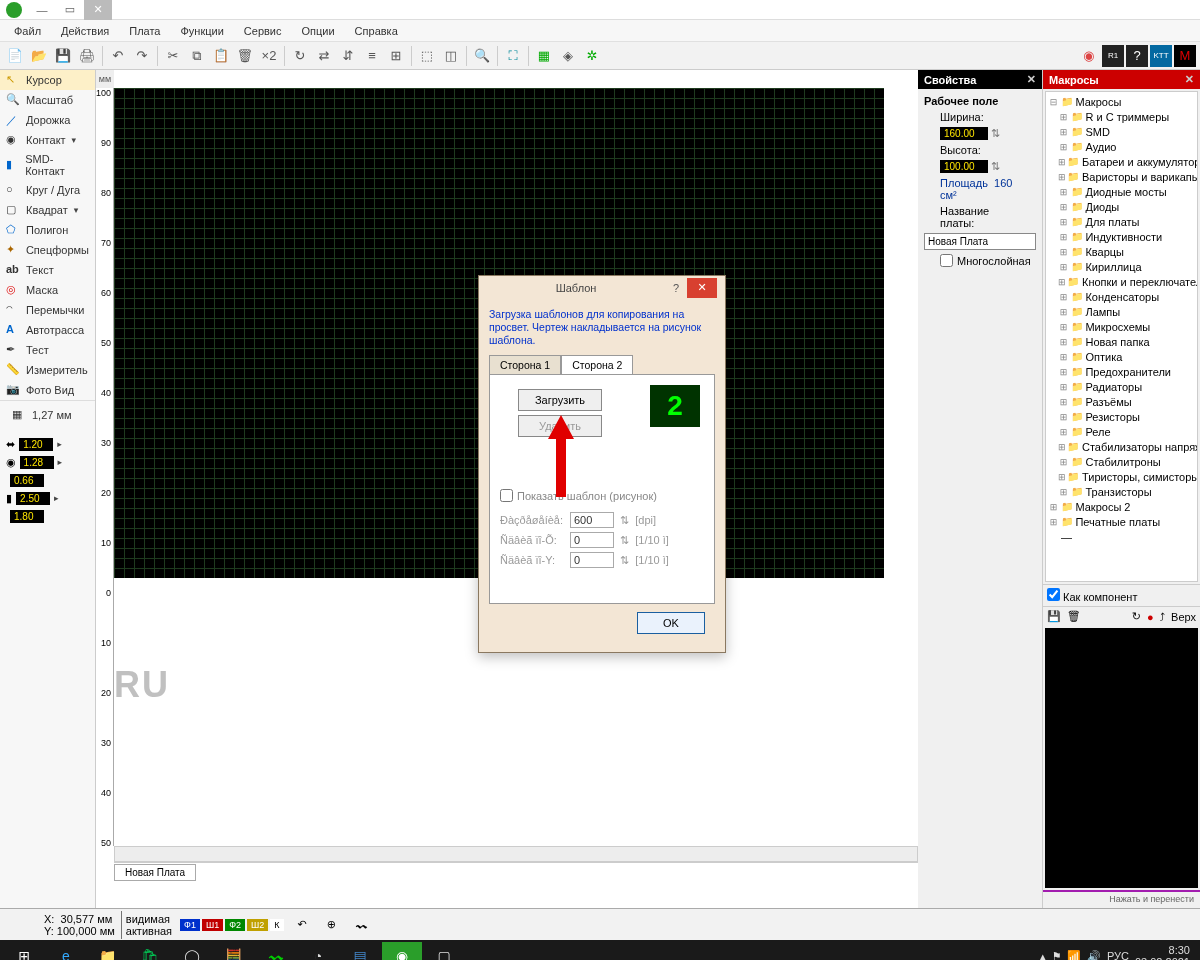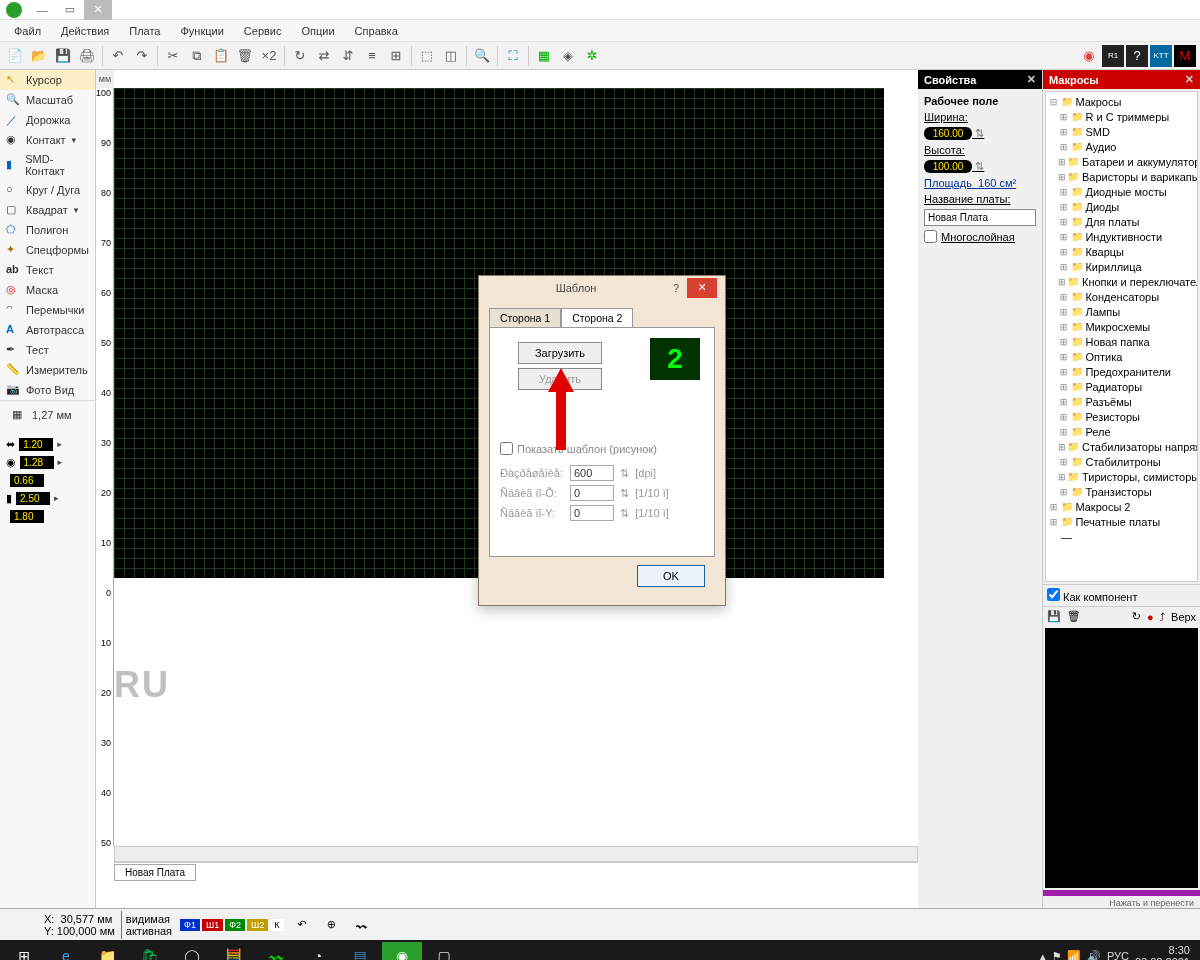--- a/index.html
+++ b/index.html
@@ -47,37 +47,37 @@
 .scroll-h { height:16px; background:#ededed; border:1px solid #ccc; position:absolute; left:18px; right:0; bottom:46px; }
 .layer-tabs { position:absolute; left:18px; right:0; bottom:26px; height:20px; display:flex; align-items:center; border-top:1px solid #ccc; }
 .layer-tab { border:1px solid #aaa; padding:2px 10px; background:#fff; font-size:10px; }
 
 
 .props { width: 124px; background:#f0f0f0; display:flex; flex-direction:column; }
 .panel-h { background:#000; color:#fff; padding:3px 6px; display:flex; justify-content:space-between; align-items:center; font-weight:bold; }
 .panel-h .x { color:#ccc; }
 .props-body { padding:6px; font-size:10.5px; color:#000; flex:1; }
 .props-body .sect { font-weight:bold; margin-bottom:4px; }
-.props-body .row { margin:4px 0;text-decoration:underline; }
-.val-box { background:#000; color:#ffe600; display:inline-block; min-width:48px; text-align:center; padding:1px 4px; font-size:10px;border-radius:6px; }
+.props-body .row { margin:4px 16px; }
+.val-box { background:#000; color:#ffe600; display:inline-block; min-width:48px; text-align:left; padding:1px 4px; font-size:10px; }
 .link { color:#003399; }
 .txtfield { width:100%; border:1px solid #888; background:#fff; padding:2px 3px; font-size:10px; }
 .props-body label { display:flex; gap:4px; align-items:center; font-size:10px; }
 
 
 .macros { width: 158px; background:#f0f0f0; border-left:1px solid #ccc; display:flex; flex-direction:column; }
 .macros .panel-h { background:#c00; }
 .tree { flex:1; overflow:auto; background:#fff; border:1px solid #ccc; margin:2px; padding:2px 0; font-size:10px; }
 .tree .node { display:flex; align-items:center; gap:2px; padding:0 2px; height:15px; white-space:nowrap; }
 .tree .node .exp { color:#888; font-size:9px; width:11px; text-align:center; }
 .tree .node .folder { color:#e8c060; font-size:10px; }
 .tree .indent1 { padding-left:12px; }
 .macros-tools { padding:3px 4px; border-top:1px solid #ccc; display:flex; gap:6px; align-items:center; font-size:10px; }
 .macros-preview { height:260px; background:#000; margin:2px; }
-.macros-foot { height:18px; font-size:9px; color:#666; text-align:right; padding:2px 6px; border-top:6px solid #a21caf; }
+.macros-foot { height:18px; font-size:9px; color:#666; text-align:right; padding:2px 6px; border-top:2px solid #a21caf; }
 
 
 .status { height:32px; border-top:1px solid #aaa; display:flex; align-items:center; font-size:10px; background:#f2f2f2; }
 .coord { padding:2px 6px; border-right:1px solid #737373;margin-left:38px; }
 .layer-ind { display:flex; gap:2px; padding:0 4px; align-items:flex-end; }
 .layer-chip { padding:1px 4px; font-size:9px; color:#fff; }
 
 
 .taskbar { height:32px; background:#1a1a1a; display:flex; align-items:center; padding:0 4px; gap:2px; }
 .taskbar .tbitem { width:40px; height:28px; display:flex; align-items:center; justify-content:center; font-size:14px; color:#ddd; }
@@ -563,20 +563,21 @@
 
 <div class="dialog">
   <div class="dlg-title">
     <span class="spacer"></span>
     <span>Шаблон</span>
     <span class="spacer"></span>
     <span class="dlg-help">?</span>
     <span class="dlg-close">✕</span>
   </div>
   <div class="dlg-body">
+    <div class="dlg-desc">Загрузка шаблонов для копирования на просвет. Чертеж накладывается на рисунок шаблона.</div>
     <div class="tabs">
       <div class="tab">Сторона 1</div>
       <div class="tab active">Сторона 2</div>
     </div>
     <div class="tabpanel">
       <button class="dlg-btn">Загрузить</button>
       <button class="dlg-btn disabled">Удалить</button>
       <div class="green2">2</div>
       <svg class="arrow-annot" width="30" height="90" viewBox="0 0 30 90">
         <path d="M15 4 L28 28 L20 28 L20 86 L10 86 L10 28 L2 28 Z" fill="#e00000"></path>

